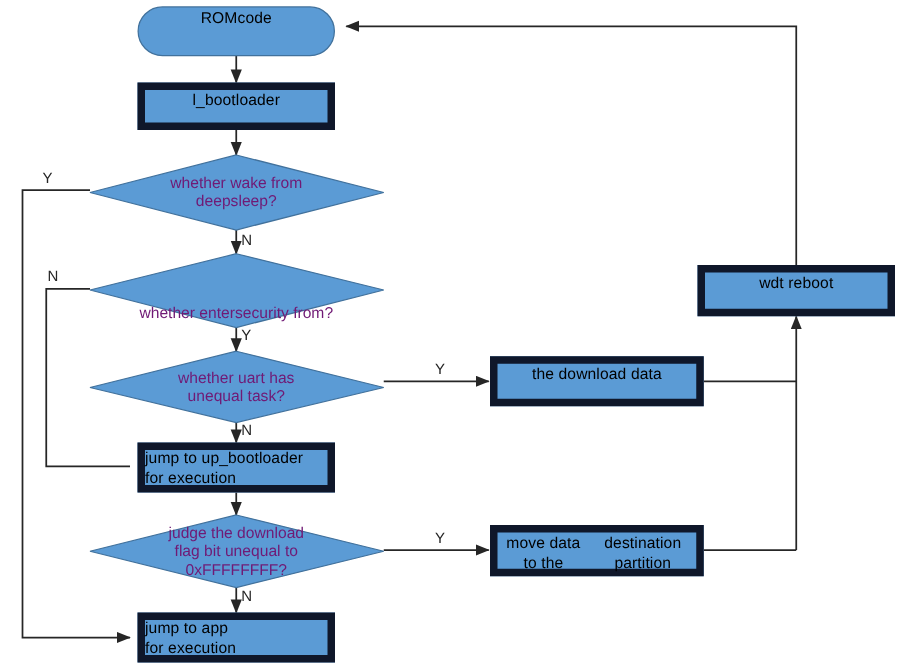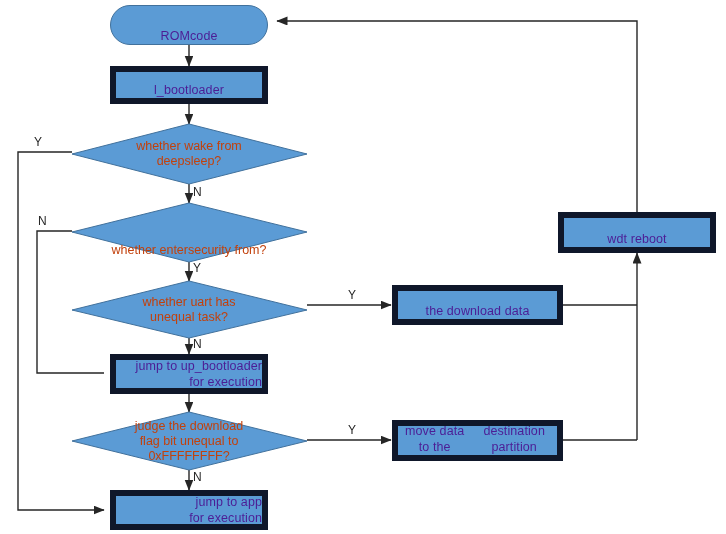--- a/index.html
+++ b/index.html
@@ -5,24 +5,24 @@
   html,body{margin:0;padding:0;}
   body{
     width:726px;height:534px;
     background:#ffffff;
     font-family:"Liberation Sans", sans-serif;
     overflow:hidden;
     position:relative;
   }
   #stage{position:absolute;left:0;top:0;width:726px;height:534px;}
   svg.layer{position:absolute;left:0;top:0;width:726px;height:534px;}
-  .node{position:absolute;box-sizing:border-box;display:flex;align-items:flex-end;justify-content:center;text-align:center;color:#4c1d95;font-size:12.5px;line-height:16px;letter-spacing:.1px;}
+  .node{position:absolute;box-sizing:border-box;display:flex;align-items:flex-start;justify-content:center;text-align:center;color:#000000;font-size:12.5px;line-height:16px;letter-spacing:.1px;}
   .proc{background:#5B9BD5;border:6px solid #0f172a;}
   .term{background:#5B9BD5;border:1px solid #41719C;border-radius:22px;}
-  .dtext{position:absolute;display:flex;align-items:center;justify-content:center;text-align:center;color:#c2410c;font-size:12.5px;line-height:15px;pointer-events:none;}
+  .dtext{position:absolute;display:flex;align-items:center;justify-content:center;text-align:center;color:#701a75;font-size:12.5px;line-height:15px;pointer-events:none;}
   .edgelabel{position:absolute;color:#262626;font-size:12px;font-family:"Liberation Sans", sans-serif;}
   .node span{display:block;}
 </style>
 </head>
 <body>
 
 <div id="stage">
 
   <svg class="layer" viewBox="0 0 726 534">
     <defs>

